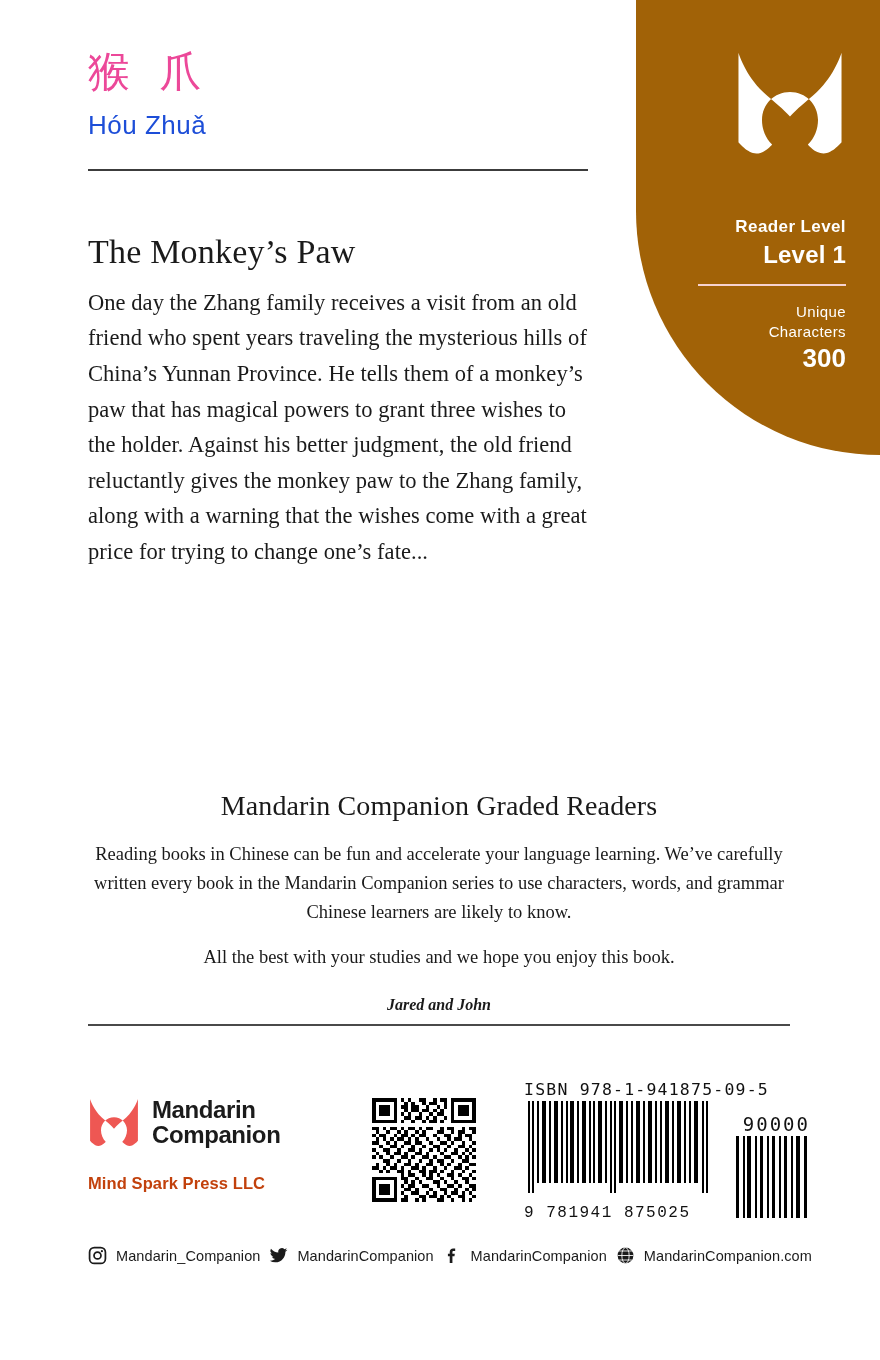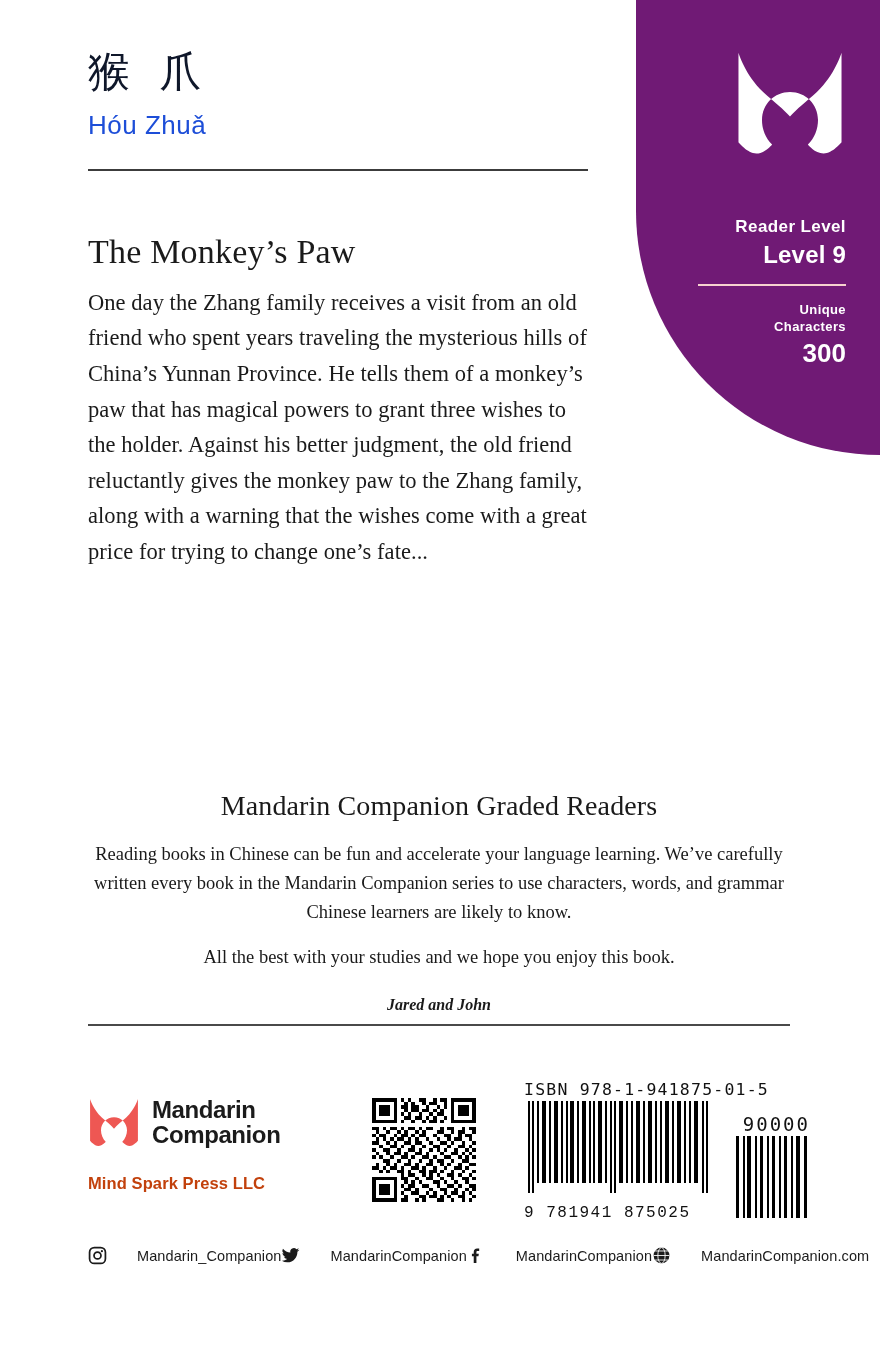--- a/index.html
+++ b/index.html
@@ -16,21 +16,21 @@
     color: #1a1a1a;
   }
 
   
   .badge {
     position: absolute;
     top: 0;
     right: 0;
     width: 244px;
     height: 455px;
-    background: #701a75;
+    background: #a16207;
     border-bottom-left-radius: 244px;
     box-sizing: border-box;
     padding: 46px 32px 0 0;
   }
   .badge-logo {
     width: 112px;
     height: 112px;
     margin-left: auto;
     margin-right: 2px;
     display: block;
@@ -55,22 +55,22 @@
     line-height: 1.3;
     margin-top: 2px;
   }
   .badge-rule {
     height: 2px;
     background: #f7d2cf;
     margin: 14px 0 16px auto;
     width: 148px;
   }
   .badge-label2 {
-    font-size: 13px;
-    font-weight: bold;
+    font-size: 15px;
+    font-weight: normal;
     letter-spacing: 0.4px;
     line-height: 1.28;
   }
   .badge-value2 {
     font-size: 26px;
     font-weight: bold;
     line-height: 1.25;
     margin-top: 1px;
   }
 
@@ -80,21 +80,21 @@
     left: 88px;
     top: 48px;
     width: 500px;
   }
   .cn-title {
     font-family: "DejaVu Sans", sans-serif;
     font-size: 42px;
     font-weight: 400;
     letter-spacing: 8px;
     line-height: 1.15;
-    color: #0f172a;
+    color: #ec4899;
   }
   .pinyin {
     font-family: "Liberation Sans", sans-serif;
     font-size: 26px;
     font-weight: 300;
     letter-spacing: 0.5px;
     color: #1d4ed8;
     margin-top: 14px;
   }
   .rule-top {
@@ -245,21 +245,20 @@
     left: 88px;
     top: 166px;
     width: 724px;
     display: flex;
     align-items: center;
     justify-content: space-between;
   }
   .social-item {
     display: flex;
     align-items: center;
-    gap: 21px;
   }
   .social-icon {
     width: 19px;
     height: 19px;
     flex: 0 0 auto;
     margin-right: 9px;
   }
   .social-label {
     font-family: "Liberation Sans", sans-serif;
     font-size: 14.5px;
@@ -270,21 +269,21 @@
 </style>
 </head>
 <body>
 
 <div class="badge">
   <svg class="badge-logo" viewBox="0 0 100 100">
     <path fill="#ffffff" d="M4 6 C4 6 10 26 26 41 C36 50 44 56 50 63 C56 56 64 50 74 41 C90 26 96 6 96 6 L96 86 C96 86 88 96 80 96 C72 96 66 88 66 88 C72 82 75 74 75 66 C75 52 64 41 50 41 C36 41 25 52 25 66 C25 74 28 82 34 88 C34 88 28 96 20 96 C12 96 4 86 4 86 Z"></path>
   </svg>
   <div class="badge-text">
     <div class="badge-label">Reader Level</div>
-    <div class="badge-value">Level 9</div>
+    <div class="badge-value">Level 1</div>
     <div class="badge-rule"></div>
     <div class="badge-label2">Unique</div>
     <div class="badge-label2">Characters</div>
     <div class="badge-value2">300</div>
   </div>
 </div>
 
 <div class="header">
   <div class="cn-title">猴 爪</div>
   <div class="pinyin">Hóu Zhuǎ</div>
@@ -560,21 +559,21 @@
           <rect x="14" y="28" width="1" height="1"></rect>
           <rect x="18" y="28" width="2" height="1"></rect>
           <rect x="22" y="28" width="1" height="1"></rect>
           <rect x="25" y="28" width="1" height="1"></rect>
           <rect x="27" y="28" width="1" height="1"></rect>
       </g>
     </svg>
   </div>
 
   <div class="barcode-wrap">
-    <div class="isbn-text">ISBN 978-1-941875-01-5</div>
+    <div class="isbn-text">ISBN 978-1-941875-09-5</div>
     <div class="bc-row">
       <div class="bc-main">
         <svg width="190" height="98" viewBox="0 0 190 98" shape-rendering="crispEdges">
           <rect width="190" height="98" fill="#ffffff"></rect>
           <g fill="#000000">
             <rect x="4" y="0" width="2" height="92"></rect>
               <rect x="8" y="0" width="2" height="92"></rect>
             <rect x="13" y="0" width="2" height="82"></rect>
               <rect x="18" y="0" width="4" height="82"></rect>
             <rect x="25" y="0" width="2" height="82"></rect>

